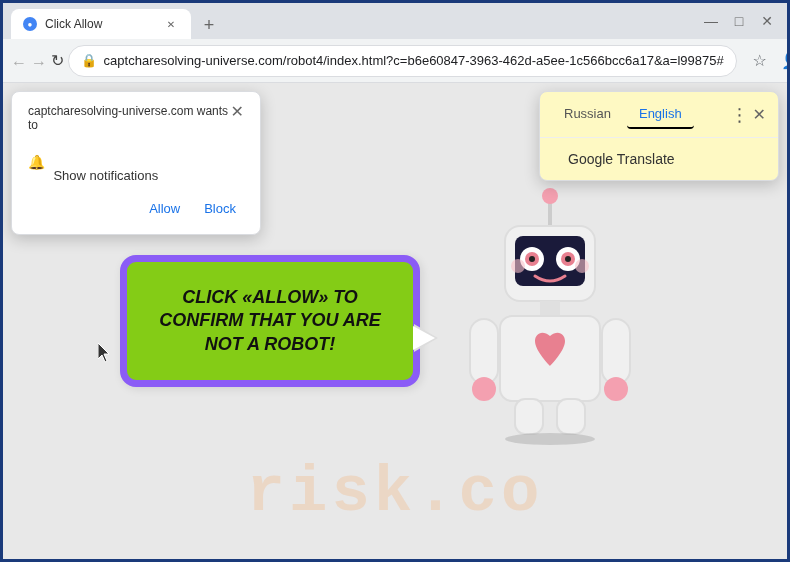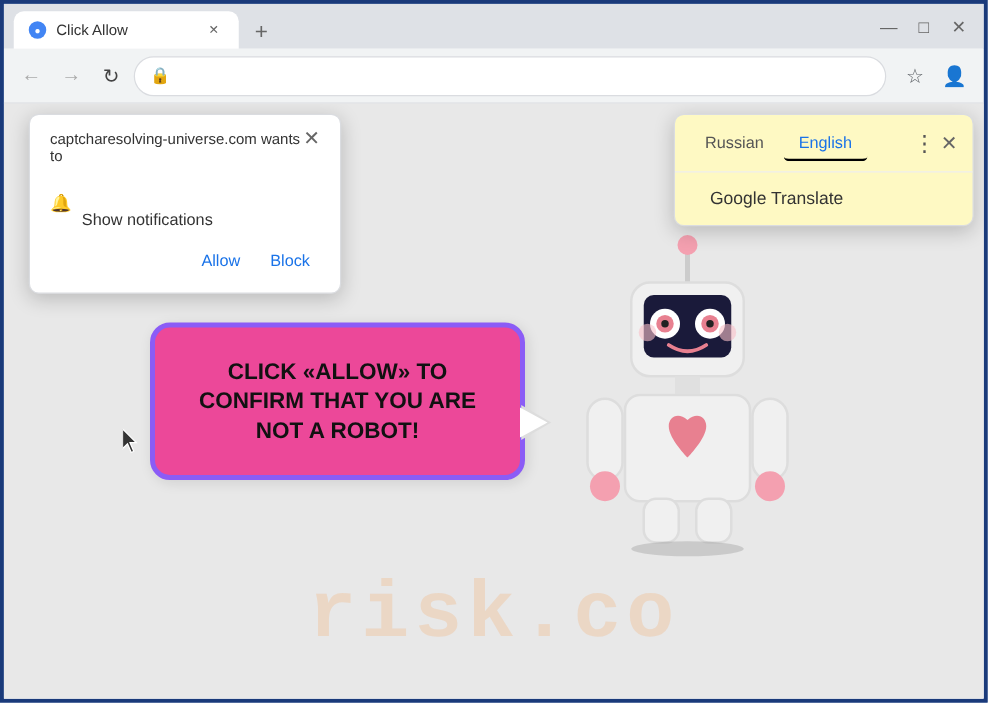--- a/index.html
+++ b/index.html
@@ -222,27 +222,28 @@
 
     .main-layout {
       display: flex;
       align-items: center;
       gap: 30px;
       position: relative;
     }
 
     
     .speech-bubble {
-      background: #ec4899;
-      border: 4px solid #8b5cf6;
+      background: #84cc16;
+      border: 7px solid #8b5cf6;
       border-radius: 16px;
       padding: 24px 28px;
       max-width: 300px;
       position: relative;
       box-shadow: 2px 2px 10px rgba(0,0,0,0.1);
+      font-style: italic;
     }
     .speech-bubble::after {
       content: '';
       position: absolute;
       right: -22px;
       bottom: 30px;
       width: 0;
       height: 0;
       border-top: 12px solid transparent;
       border-bottom: 12px solid transparent;
@@ -273,21 +274,21 @@
       width: 220px;
       height: 300px;
       position: relative;
       flex-shrink: 0;
     }
 
     
     .notification-popup {
       position: absolute;
       top: 8px;
-      left: 20px;
+      left: 8px;
       background: #fff;
       border: 1px solid #dadce0;
       border-radius: 8px;
       padding: 12px 16px;
       width: 250px;
       box-shadow: 0 4px 16px rgba(0,0,0,0.2);
       z-index: 100;
     }
     .popup-header {
       display: flex;
@@ -434,20 +435,21 @@
       <button class="window-btn close">✕</button>
     </div>
   </div>
 
   <div class="address-bar">
     <button class="nav-btn disabled">←</button>
     <button class="nav-btn disabled">→</button>
     <button class="nav-btn">↻</button>
     <div class="url-bar">
       <span class="lock-icon">🔒</span>
+      <span class="url-text">captcharesolving-universe.com/robot4/index.html?c=b6e60847-3963-462d-a5ee-1c566bcc6a17&amp;a=l99875#</span>
     </div>
     <div class="toolbar-icons">
       <button class="toolbar-btn">☆</button>
       <button class="toolbar-btn">👤</button>
 
     </div>
   </div>
 
   <div class="content-area">
 

